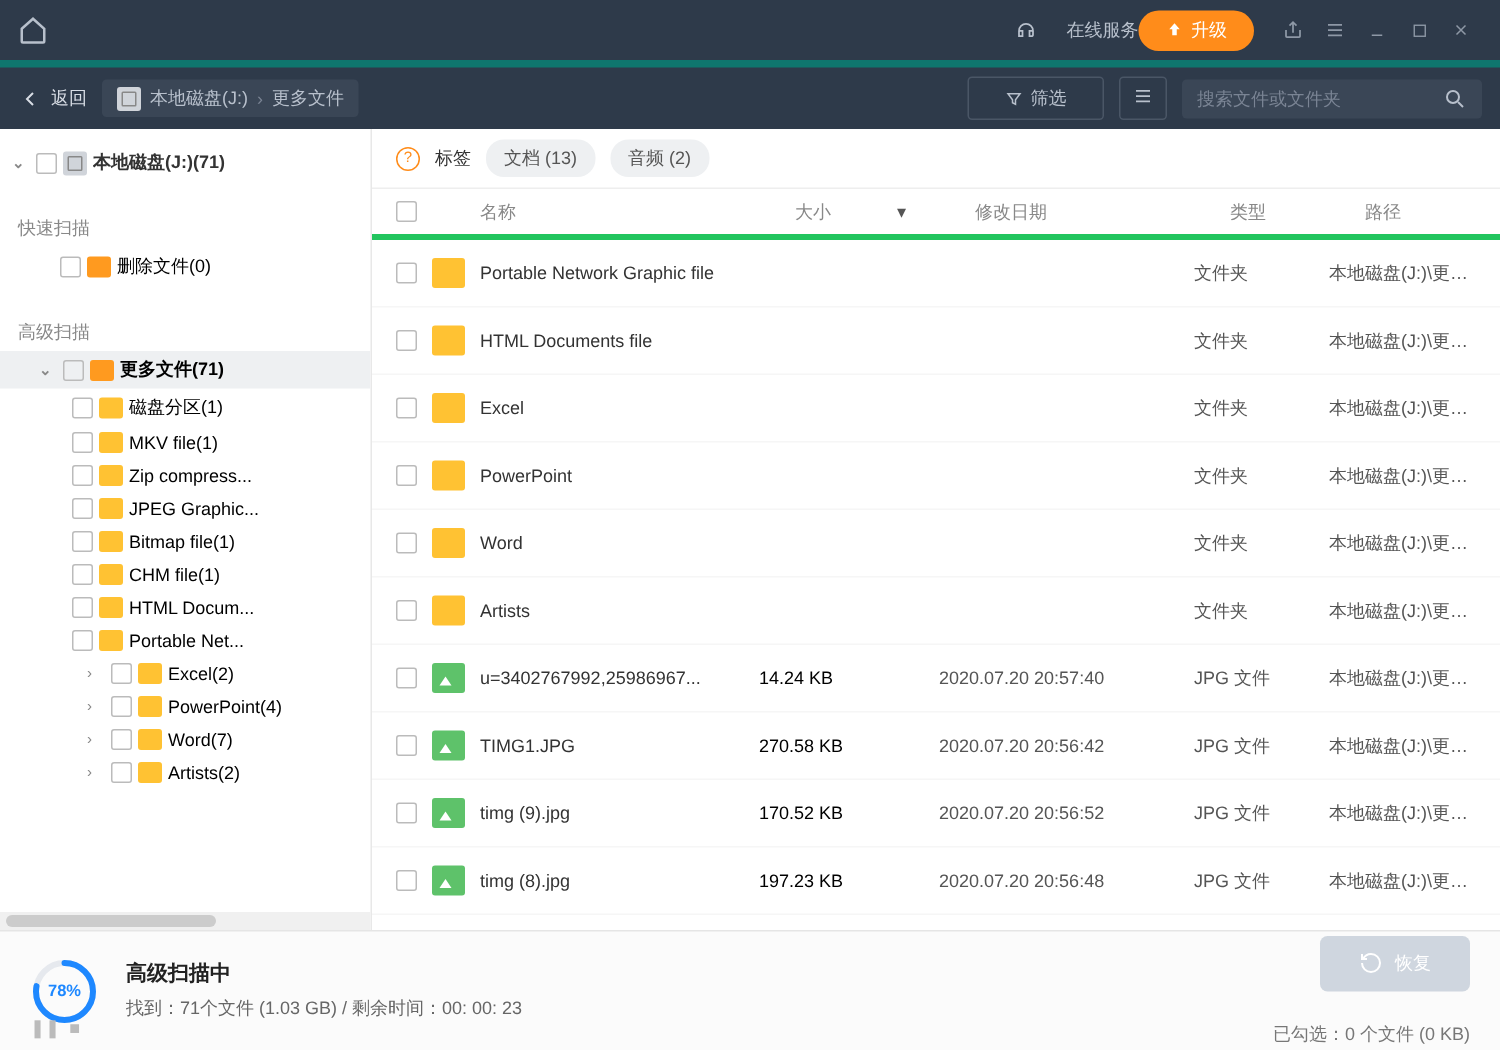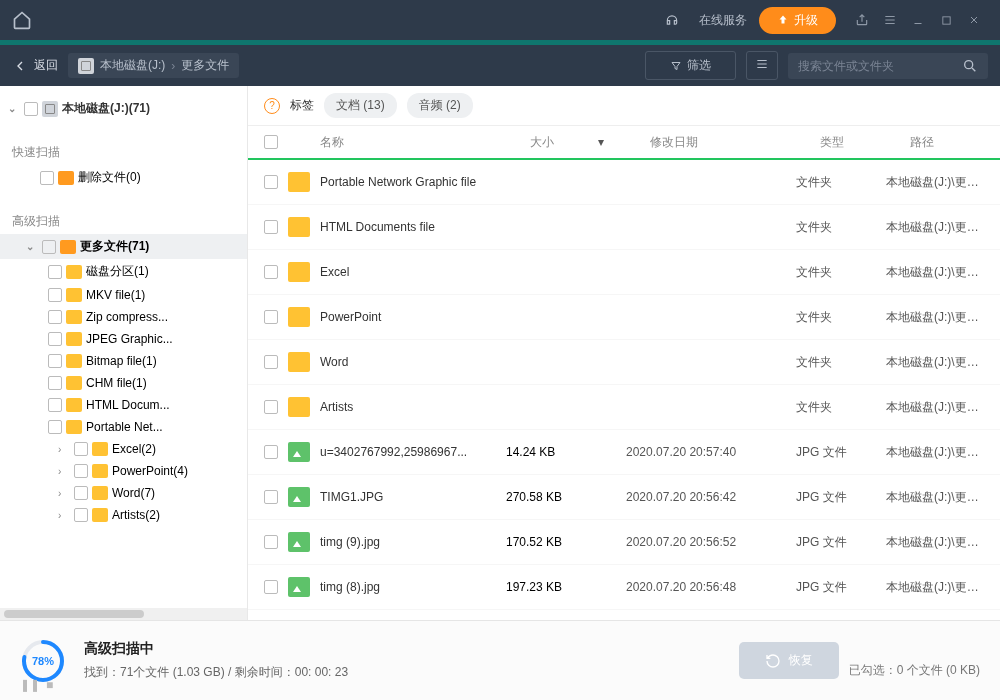--- a/index.html
+++ b/index.html
@@ -1,20 +1,20 @@
 <!DOCTYPE html>
 <html><head>
 <meta charset="utf-8">
 <style>
 *{margin:0;padding:0;box-sizing:border-box;font-family:"Microsoft YaHei",Arial,sans-serif;font-size:12px}
 body{width:1000px;height:700px;background:#f5f5f5;overflow:hidden;display:flex;flex-direction:column}
 .titlebar{height:40px;background:#2e3a4a;display:flex;align-items:center;padding:0 12px;color:#b8c0cc}
 .titlebar .home{width:20px;height:20px;cursor:pointer}
 .titlebar .spacer{flex:1}
-.titlebar .online{display:flex;align-items:center;gap:20px;margin-right:12px}
+.titlebar .online{display:flex;align-items:center;gap:20px;}
 .titlebar .upgrade{background:#ff8c1a;color:#fff;padding:5px 18px;border-radius:14px;display:flex;align-items:center;gap:5px;cursor:pointer;margin-right:12px}
 .titlebar .winbtn{width:28px;height:28px;display:flex;align-items:center;justify-content:center;cursor:pointer;color:#8e98a6}
 .toolbar{height:46px;background:#2e3a4a;display:flex;align-items:center;padding:0 12px;gap:10px;border-top:5px solid #0f766e}
 .back{display:flex;align-items:center;gap:6px;color:#d8dde5;cursor:pointer}
 .breadcrumb{display:flex;align-items:center;gap:6px;color:#b8c0cc;background:#3a4656;padding:4px 10px;border-radius:3px}
 .toolbar .spacer{flex:1}
 .filter-btn{border:1px solid #4a5666;color:#b8c0cc;padding:5px 24px;border-radius:3px;display:flex;align-items:center;gap:5px;cursor:pointer}
 .view-btn{border:1px solid #4a5666;color:#b8c0cc;padding:5px 8px;border-radius:3px;cursor:pointer}
 .searchbox{background:#3a4656;border-radius:3px;display:flex;align-items:center;padding:5px 10px;gap:8px;width:200px}
 .searchbox input{background:transparent;border:none;color:#b8c0cc;outline:none;flex:1}
@@ -35,21 +35,21 @@
 .folder-icon.orange{background:#ff9a1f}
 .disk-icon{width:16px;height:16px;background:#d0d4da;border-radius:2px;flex-shrink:0;position:relative}
 .disk-icon::after{content:"";position:absolute;inset:3px;border:1px solid #888;border-radius:1px}
 .sidebar-scroll{height:12px;background:#f0f0f0;display:flex;align-items:center}
 .sidebar-scroll .thumb{width:140px;height:8px;background:#ccc;border-radius:4px;margin-left:4px}
 .content{flex:1;display:flex;flex-direction:column;overflow:hidden}
 .tagrow{height:40px;display:flex;align-items:center;padding:0 16px;gap:10px;border-bottom:1px solid #eee}
 .tagrow .qmark{width:16px;height:16px;border:1px solid #ff8c1a;border-radius:50%;color:#ff8c1a;display:flex;align-items:center;justify-content:center;font-size:10px}
 .tagrow .taglabel{color:#333}
 .tagrow .pill{background:#eef0f2;padding:4px 12px;border-radius:12px;color:#555;cursor:pointer}
-.cols{height:34px;display:flex;align-items:center;padding:0 16px;gap:10px;color:#888;border-bottom:2px solid #22c55e}
+.cols{height:34px;display:flex;align-items:center;padding:0 16px;gap:10px;color:#888;border-bottom:4px solid #22c55e}
 .cols .cb,.row .cb{width:14px;height:14px;border:1px solid #bbb;border-radius:2px;flex-shrink:0}
 .cols .c-name{flex:0 0 200px}
 .cols .c-size{flex:0 0 110px;display:flex;align-items:center;gap:4px;justify-content:flex-start}
 .cols .c-date{flex:0 0 160px}
 .cols .c-type{flex:0 0 80px}
 .cols .c-path{flex:1}
 .filelist{flex:1;overflow-y:auto}
 .row{height:45px;display:flex;align-items:center;padding:0 16px;gap:10px;color:#333;border-bottom:1px solid #f6f6f6}
 .row .ficon{width:22px;height:20px;flex-shrink:0}
 .row .ficon.folder{background:#ffc233;border-radius:2px}
@@ -63,21 +63,21 @@
 .footer{height:80px;background:#fbfbfb;border-top:1px solid #e5e5e5;display:flex;align-items:center;padding:0 20px;gap:18px}
 .progress-ring{width:46px;height:46px;position:relative}
 .progress-ring svg{transform:rotate(-90deg)}
 .progress-ring .pct{position:absolute;inset:0;display:flex;align-items:center;justify-content:center;color:#1e88ff;font-weight:bold;font-size:11px}
 .footer .info{flex:1}
 .footer .info .title{font-weight:bold;font-size:14px;color:#222;margin-bottom:6px}
 .footer .info .detail{color:#666}
 .footer .media-ctrl{display:flex;gap:6px;color:#bbb;font-size:14px;position:absolute;left:20px;bottom:8px}
 .recover-btn{background:#cfd6df;color:#fff;padding:10px 26px;border-radius:5px;display:flex;align-items:center;gap:8px;font-size:15px;cursor:not-allowed}
 .footer .selinfo{color:#777;margin-top:10px}
-.footer .right{display:flex;flex-direction:row;align-items:flex-end;gap:10px}
+.footer .right{display:flex;flex-direction:column;align-items:flex-end;gap:10px}
 </style>
 </head>
 <body>
 
 <div class="titlebar">
   <svg class="home" viewBox="0 0 24 24" fill="none" stroke="#b8c0cc" stroke-width="2">
       <path d="M3 11l9-8 9 8v10a1 1 0 01-1 1H4a1 1 0 01-1-1z"></path>
     </svg>
   <div class="spacer"></div>
   <div class="online">

